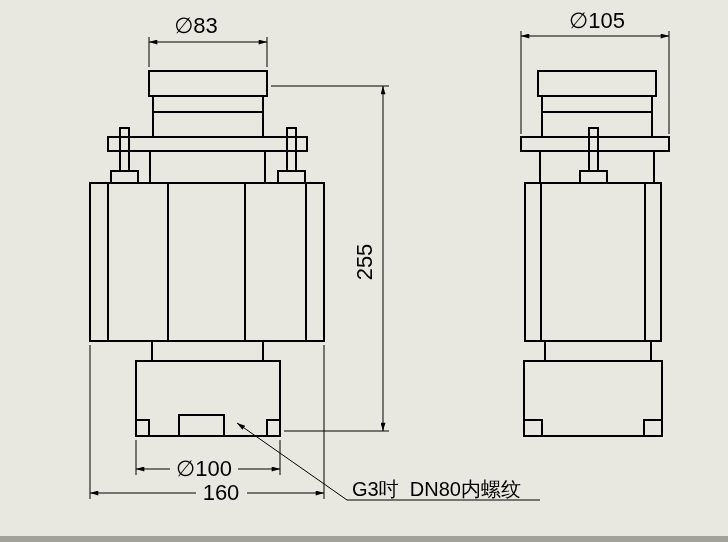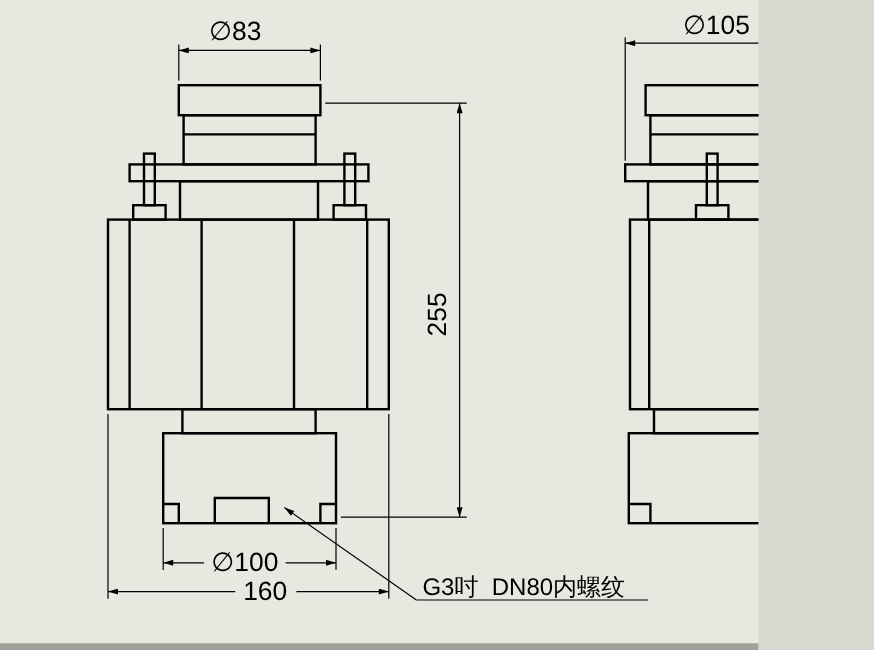--- a/index.html
+++ b/index.html
@@ -1,18 +1,18 @@
 <!DOCTYPE html>
 <html><head>
 <meta charset="utf-8">
 <style>
   html,body{margin:0;padding:0;background:#d8d8d0;}
   .stage{
     position:relative;
-    width:632px;height:542px;
+    width:728px;height:542px;
     background:#e8e8e0;
     overflow:hidden;
     font-family:"Liberation Sans",sans-serif;
   }
   .stage svg{position:absolute;left:0;top:0;}
   .geo{fill:none;stroke:#000;stroke-width:2;stroke-linejoin:miter;}
   .dim{fill:none;stroke:#000;stroke-width:1;}
   .dimtext{font-family:"Liberation Sans",sans-serif;font-size:22px;fill:#000;}
   .notetext{font-family:"Liberation Sans",sans-serif;font-size:20px;fill:#000;white-space:pre;}
   .sheet-edge{position:absolute;left:0;bottom:0;width:728px;height:6px;background:#a2a29b;}

